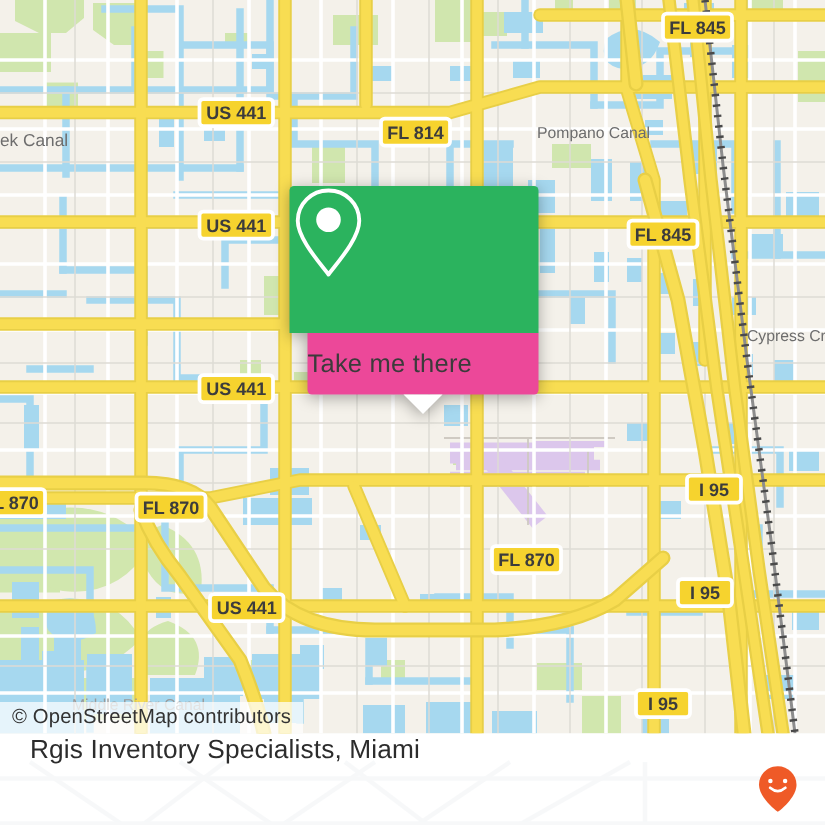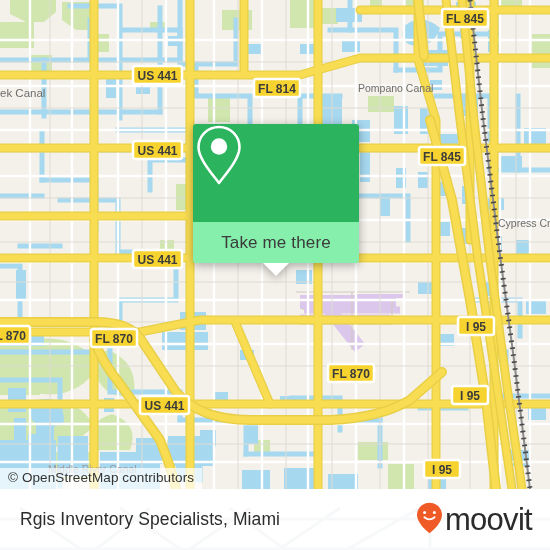--- a/index.html
+++ b/index.html
@@ -46,23 +46,23 @@
   }
   .callout-top{
     height:98px;
     background:#2bb35e;
     border-radius:3px 3px 0 0;
     display:flex;align-items:center;justify-content:center;
   }
   .callout-bottom{
     position:relative;
     height:41px;
-    background:#86efac;
+    background:#ec4899;
     border-radius:0 0 3px 3px;
-    display:flex;align-items:center;justify-content:center;
+    display:flex;align-items:center;justify-content:flex-start;margin-left:12px;
   }
   .callout-label{
     font-size:17px;
     color:#3b3b3b;
     letter-spacing:.15px;
   }
   .callout-tail{
     position:absolute;
     left:50%;bottom:-13px;
     margin-left:-13px;
@@ -81,23 +81,24 @@
     overflow:hidden;
   }
   #footer .wm{
     position:absolute;left:0;top:-470px;
     opacity:.11;
     pointer-events:none;
   }
   .footer-inner{
     position:relative;z-index:2;
     height:61px;
-    display:flex;align-items:center;
+    display:flex;
     padding:0 18px 0 20px;
     box-sizing:border-box;
+    flex-direction:column;
   }
   .footer-title{
     font-size:17.5px;
     color:#2c2c2c;
     letter-spacing:.1px;
     white-space:nowrap;
   }
   .footer-logo{
     margin-left:auto;
     display:flex;align-items:center;
@@ -506,18 +507,17 @@
       <div class="footer-title">Rgis Inventory Specialists, Miami</div>
       <div class="footer-logo">
         <span>
           <svg width="27" height="32" viewBox="0 0 27 32" aria-hidden="true">
             <path d="M13.5 0.8 C6.6 0.8 1 6.3 1 13.1 C1 20.3 9.2 28.2 13.5 31.2 C17.8 28.2 26 20.3 26 13.1 C26 6.3 20.4 0.8 13.5 0.8 Z" fill="#ef5a27"></path>
             <circle cx="8.6" cy="10.6" r="1.5" fill="#ffffff"></circle>
             <circle cx="18.4" cy="10.6" r="1.5" fill="#ffffff"></circle>
             <path d="M8.4 15.2 Q13.5 19.6 18.6 15.2" fill="none" stroke="#ffffff" stroke-width="1.8" stroke-linecap="round"></path>
           </svg>
         </span>
-        <span class="logo-word">moovit</span>
       </div>
     </div>
   </div>
 
 </div>
 
 </body></html>

